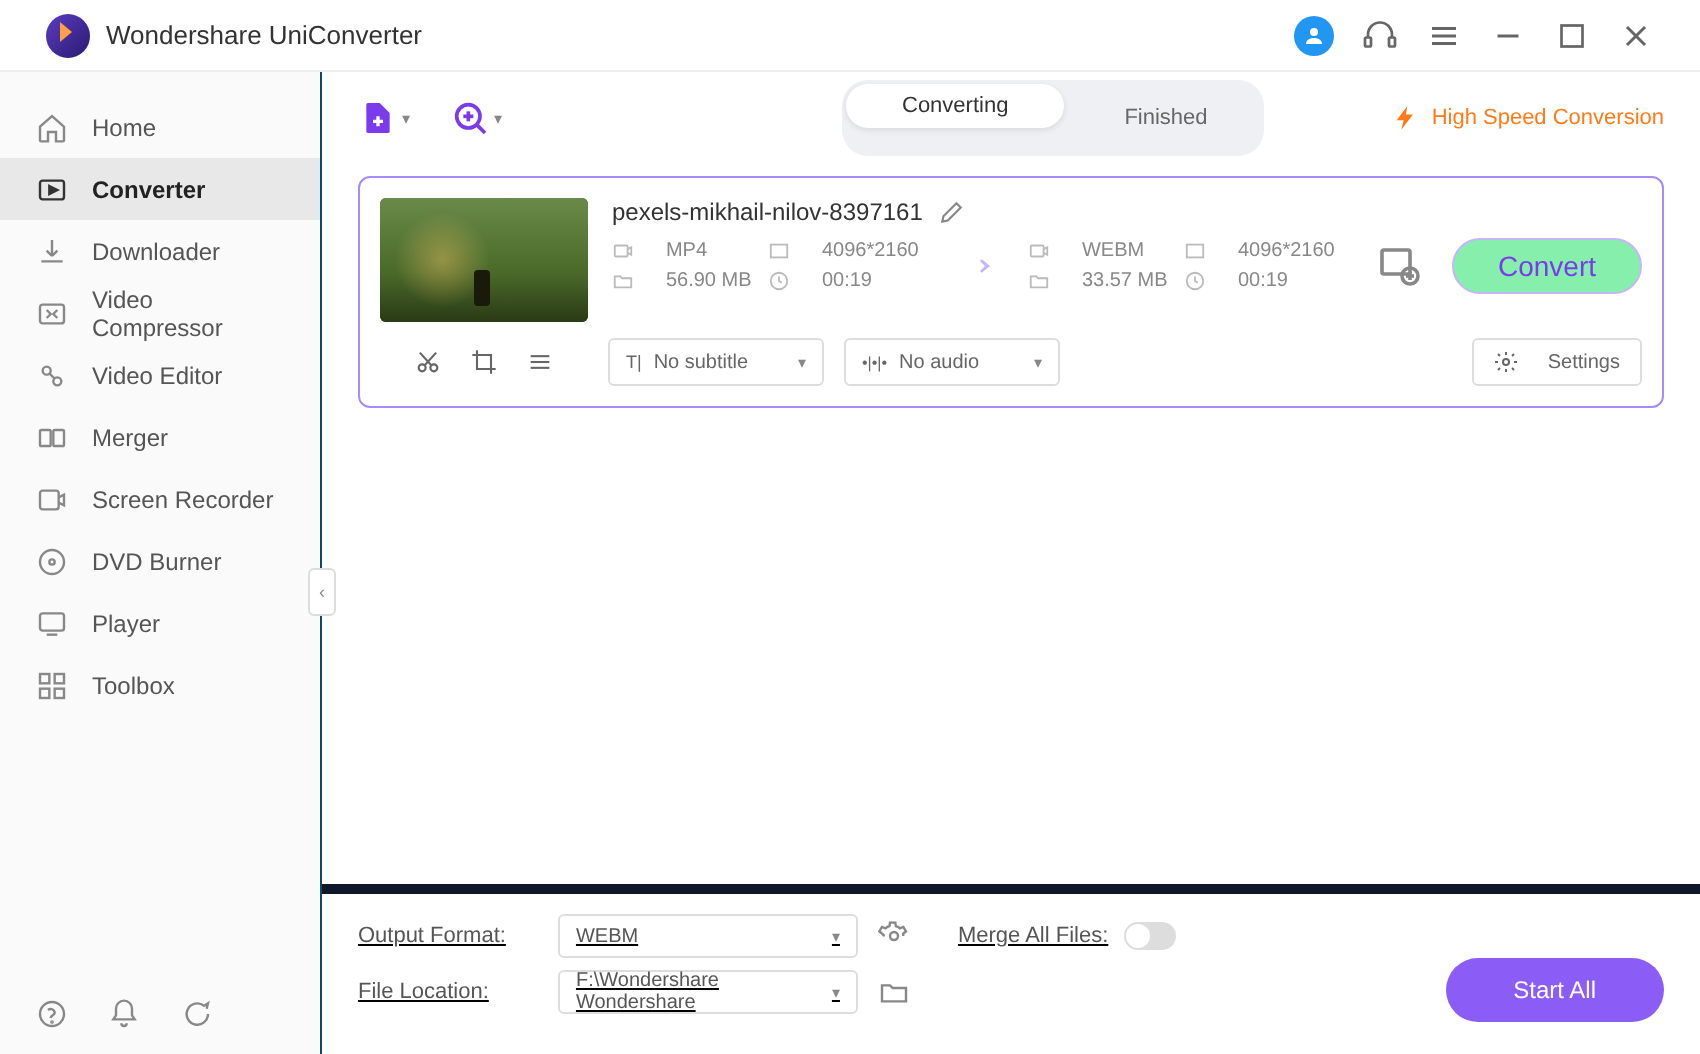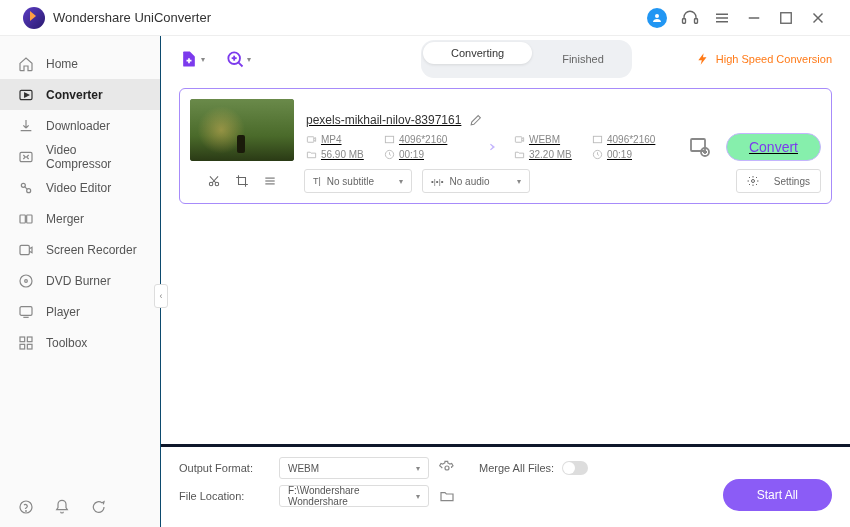--- a/index.html
+++ b/index.html
@@ -29,48 +29,48 @@
 .tool-btn svg { width:20px; height:20px; }
 .caret { font-size:8px; color:#888; }
 
 .tabs { display:flex; background:#eef0f3; border-radius:13px; height:38px; overflow:hidden; margin-left:150px; }
 .tab { padding:0 28px; font-size:11px; color:#666; display:flex; align-items:center; cursor:pointer; }
 .tab.active { background:#fff; border-radius:13px; color:#333; margin:2px; height:22px; box-shadow:0 1px 3px rgba(0,0,0,0.1); }
 
 .hsc { margin-left:auto; display:flex; align-items:center; gap:6px; font-size:11px; color:#ff7a18; cursor:pointer; }
 
 .card { margin:10px 18px 0; border:1.5px solid #a78bfa; border-radius:6px; padding:10px; display:flex; flex-direction:column; gap:8px; }
-.card-top { display:flex; gap:12px; align-items:flex-end;text-decoration:underline; }
+.card-top { display:flex; gap:12px; align-items:flex-start; }
 .thumb { width:104px; height:62px; background:linear-gradient(#4a6b3a,#2d4020); border-radius:3px; position:relative; overflow:hidden; }
 .thumb::before { content:""; position:absolute; inset:0; background:
   radial-gradient(circle at 30% 50%, rgba(255,200,100,0.4) 0%, transparent 30%),
   linear-gradient(#6a8a4a 0%, #4a6a2a 60%, #2a3a15 100%); }
 .thumb::after { content:""; position:absolute; bottom:8px; left:45%; width:8px; height:18px; background:#1a1a0a; border-radius:2px; }
 
 .file-info { flex:1; }
 .fname { font-size:12px; color:#333; display:flex; align-items:center; gap:8px; margin-bottom:6px; }
 .meta-row { display:flex; align-items:center; gap:6px; }
 .meta-col { display:flex; flex-direction:column; gap:4px; width:72px; }
 .meta-col.wide { width:82px; }
-.meta { font-size:10px; color:#888; display:flex; align-items:center; gap:4px; }
+.meta { font-size:10px; color:#888; display:flex; align-items:center; gap:16px; }
 .meta-ic { width:11px; height:11px; color:#bbb; }
 .arrow { width:20px; color:#c4b5fd; margin:0 8px; }
 .settings-ic { width:24px; height:24px; color:#888; cursor:pointer; margin:0 8px; }
 .convert-btn { padding:5px 22px; border:1px solid #c4b5fd; border-radius:14px; background:#86efac; color:#7c3aed; font-size:14px; cursor:pointer; }
 
 .card-bottom { display:flex; align-items:center; gap:10px; }
 .mini-tools { display:flex; gap:14px; width:104px; justify-content:center; }
 .mini-ic { width:14px; height:14px; color:#666; cursor:pointer; }
 .dd { display:flex; align-items:center; border:1px solid #ddd; border-radius:3px; height:24px; padding:0 8px; font-size:10px; color:#666; cursor:pointer; gap:6px; }
 .dd .caret { margin-left:auto; }
 .dd.sub { width:108px; }
 .dd.aud { width:108px; }
 .settings-link { margin-left:auto; display:flex; align-items:center; gap:15px; border:1px solid #ddd; border-radius:3px; height:24px; padding:0 10px; font-size:10px; color:#666; cursor:pointer; }
 
-.footer { position:absolute; bottom:0; left:0; right:0; padding:10px 18px 14px; border-top:3px solid #0f172a; background:#fff; }
+.footer { position:absolute; bottom:0; left:0; right:0; padding:10px 18px 14px; border-top:5px solid #0f172a; background:#fff;text-decoration:underline; }
 .footer-row { display:flex; align-items:center; gap:10px; font-size:11px; color:#555; margin-bottom:6px; }
 .footer-label { width:90px; }
 .footer-dd { border:1px solid #ddd; border-radius:3px; height:22px; padding:0 8px; width:150px; display:flex; align-items:center; font-size:10px; color:#555; cursor:pointer; }
 .footer-ic { width:16px; height:16px; color:#888; cursor:pointer; }
 .merge { display:flex; align-items:center; gap:8px; margin-left:14px; }
 .toggle { width:26px; height:14px; background:#ddd; border-radius:7px; position:relative; cursor:pointer; }
 .toggle::after { content:""; position:absolute; left:1px; top:1px; width:12px; height:12px; background:#fff; border-radius:50%; }
 .start-btn { position:absolute; right:18px; bottom:16px; padding:9px 34px; background:#8b5cf6; color:#fff; border:none; border-radius:18px; font-size:12px; cursor:pointer; }
 </style>
 </head>
@@ -298,21 +298,21 @@
                   <svg class="meta-ic" viewBox="0 0 24 24" fill="none" stroke="currentColor" stroke-width="2">
                     <rect x="3" y="6" width="14" height="12" rx="1"></rect>
                     <path d="M17 10l4-2v8l-4-2"></path>
                   </svg>
                   <span>WEBM</span>
                 </div>
                 <div class="meta">
                   <svg class="meta-ic" viewBox="0 0 24 24" fill="none" stroke="currentColor" stroke-width="2">
                     <path d="M3 7h6l2 2h10v10H3z"></path>
                   </svg>
-                  <span>32.20 MB</span>
+                  <span>33.57 MB</span>
                 </div>
               </div>
             <div class="meta-col wide">
                 <div class="meta">
                   <svg class="meta-ic" viewBox="0 0 24 24" fill="none" stroke="currentColor" stroke-width="2">
                     <rect x="3" y="5" width="18" height="14"></rect>
                   </svg>
                   <span>4096*2160</span>
                 </div>
                 <div class="meta">

